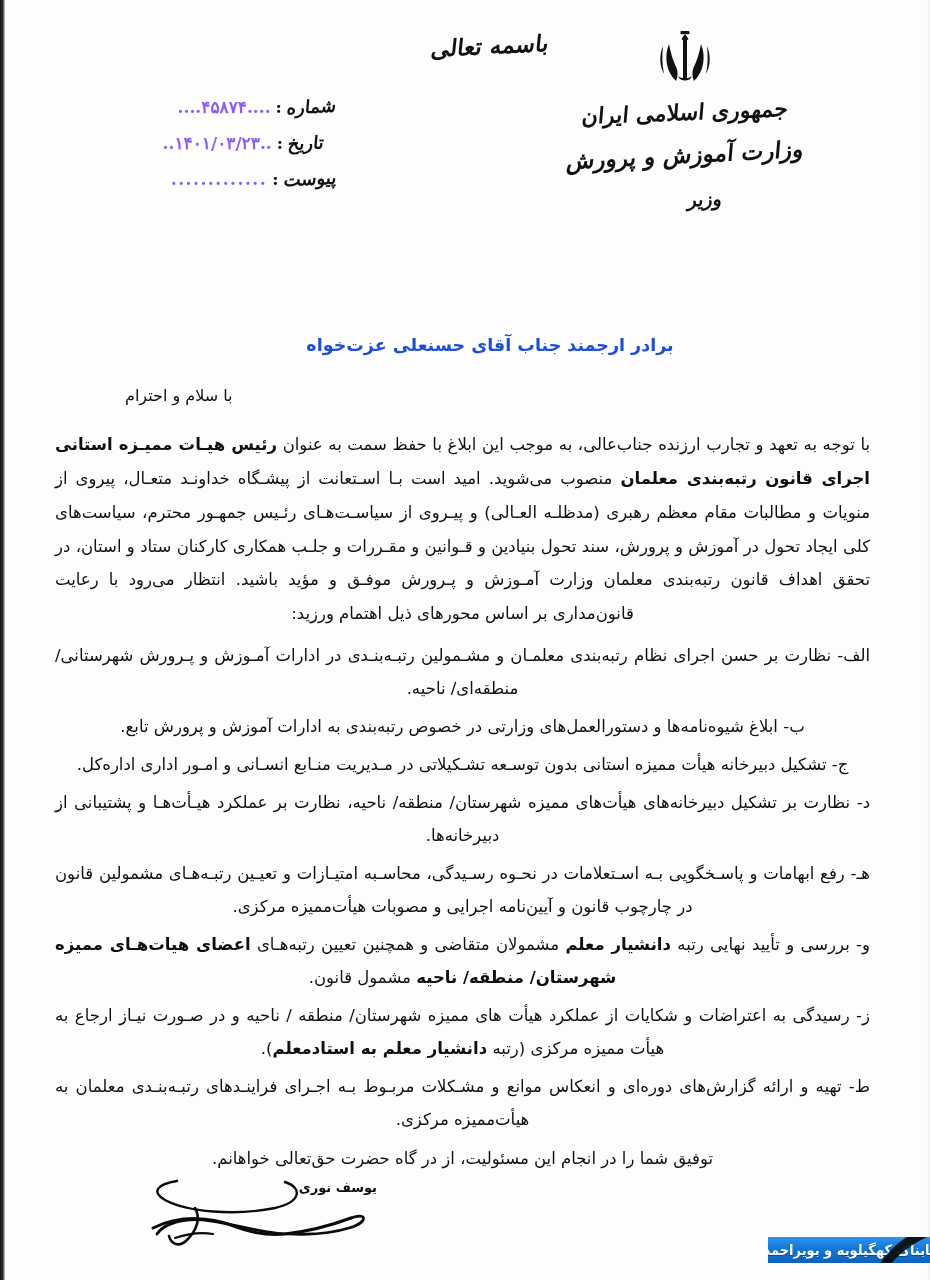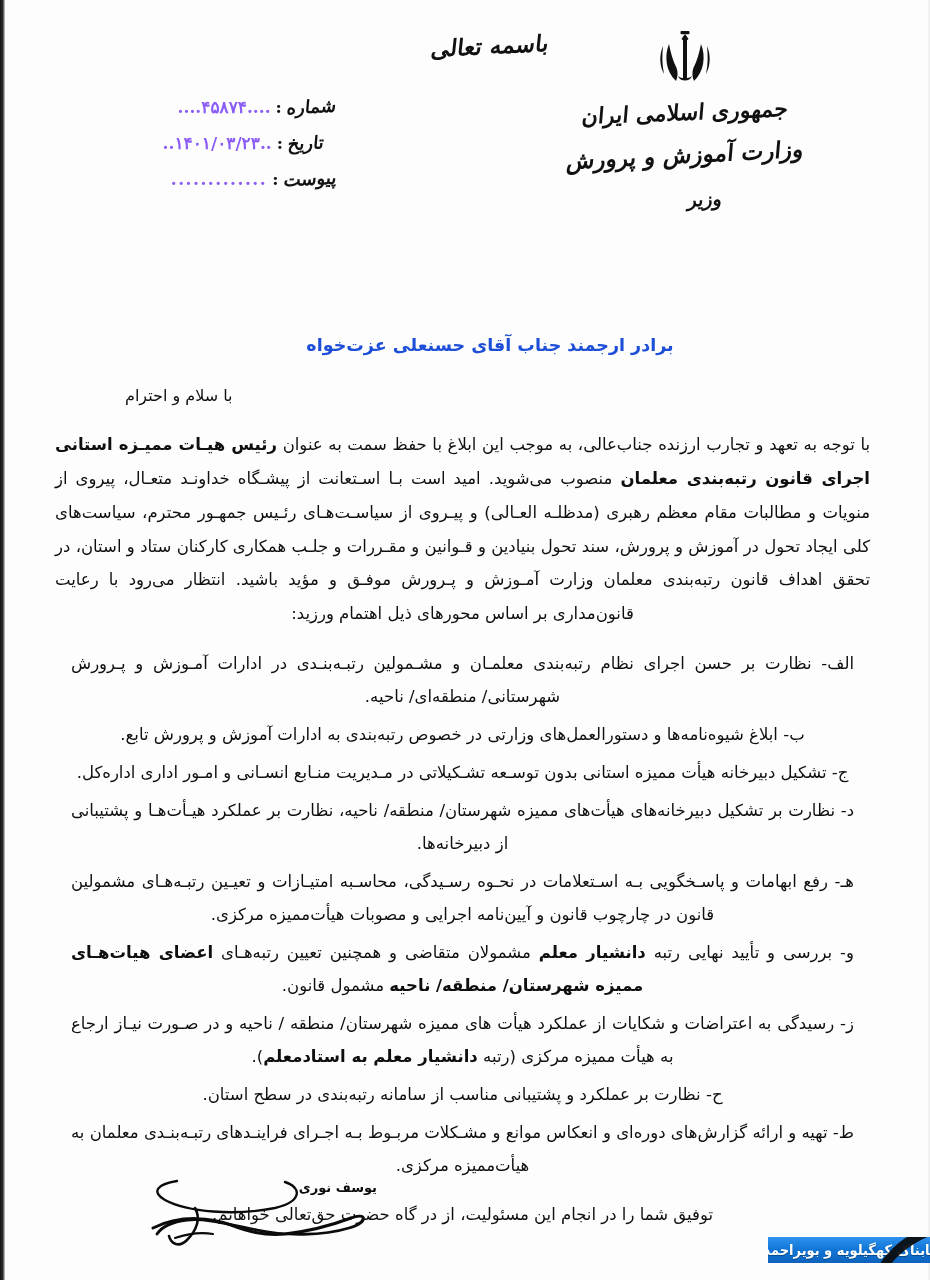--- a/index.html
+++ b/index.html
@@ -171,21 +171,21 @@
     line-height: 2.05;
     text-align: justify;
     text-align-last: center;
     margin-bottom: 8px;
     color: #0f0f0f;
     margin-top: 20px;
   }
   .para b { font-weight: 700; }
 
   .list {
-    margin: 16px;
+    margin: 0;
     padding: 0;
     list-style: none;
   }
   .list li {
     font-size: 16.5px;
     line-height: 2.0;
     text-align: justify;
     text-align-last: center;
     margin-bottom: 5px;
     color: #0f0f0f;
@@ -329,21 +329,20 @@
       <li>هـ- رفع ابهامات و پاسـخگویی بـه اسـتعلامات در نحـوه رسـیدگی، محاسـبه امتیـازات و تعیـین رتبـه‌هـای مشمولین قانون در چارچوب قانون و آیین‌نامه اجرایی و مصوبات هیأت‌ممیزه مرکزی.</li>
 
       <li>
         <span>و- بررسی و تأیید نهایی رتبه </span><b>دانشیار معلم</b><span> مشمولان متقاضی و همچنین تعیین رتبه‌هـای </span><b>اعضای هیات‌هـای ممیزه شهرستان/ منطقه/ ناحیه</b><span> مشمول قانون.</span>
       </li>
 
       <li>
         <span>ز- رسیدگی به اعتراضات و شکایات از عملکرد هیأت های ممیزه شهرستان/ منطقه / ناحیه و در صـورت نیـاز ارجاع به هیأت ممیزه مرکزی (رتبه </span><b>دانشیار معلم به استادمعلم</b><span>).</span>
       </li>
 
-      <li>ح- نظارت بر عملکرد و پشتیبانی مناسب از سامانه رتبه‌بندی در سطح استان.</li>
       <li>ط- تهیه و ارائه گزارش‌های دوره‌ای و انعکاس موانع و مشـکلات مربـوط بـه اجـرای فراینـدهای رتبـه‌بنـدی معلمان به هیأت‌ممیزه مرکزی.</li>
     </ul>
 
     <div class="closing">توفیق شما را در انجام این مسئولیت، از در گاه حضرت حق‌تعالی خواهانم.</div>
   </div>
 
   <div class="signature">
     <div class="sig-name">یوسف نوری</div>
     <svg class="sig-mark" viewBox="0 0 270 95">
       <g fill="none" stroke="#0b0b0b" stroke-linecap="round" stroke-linejoin="round">

